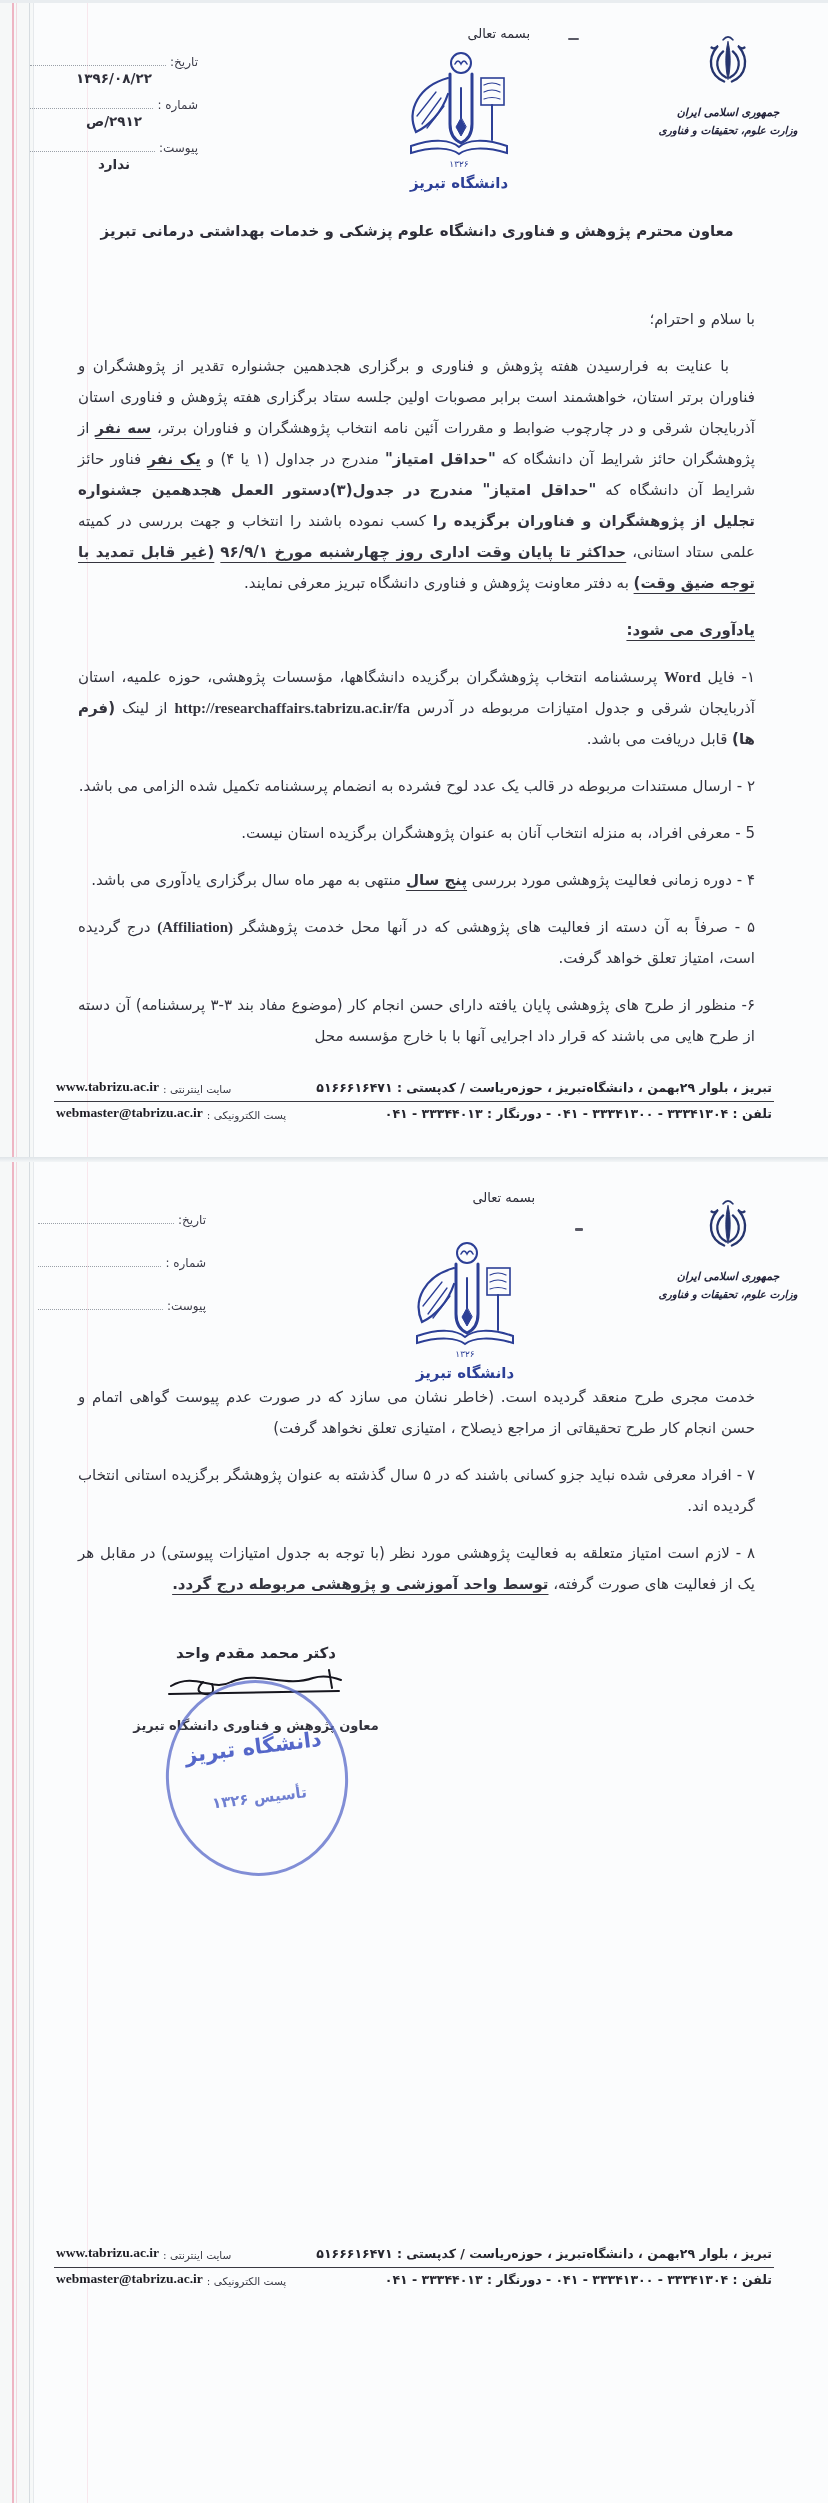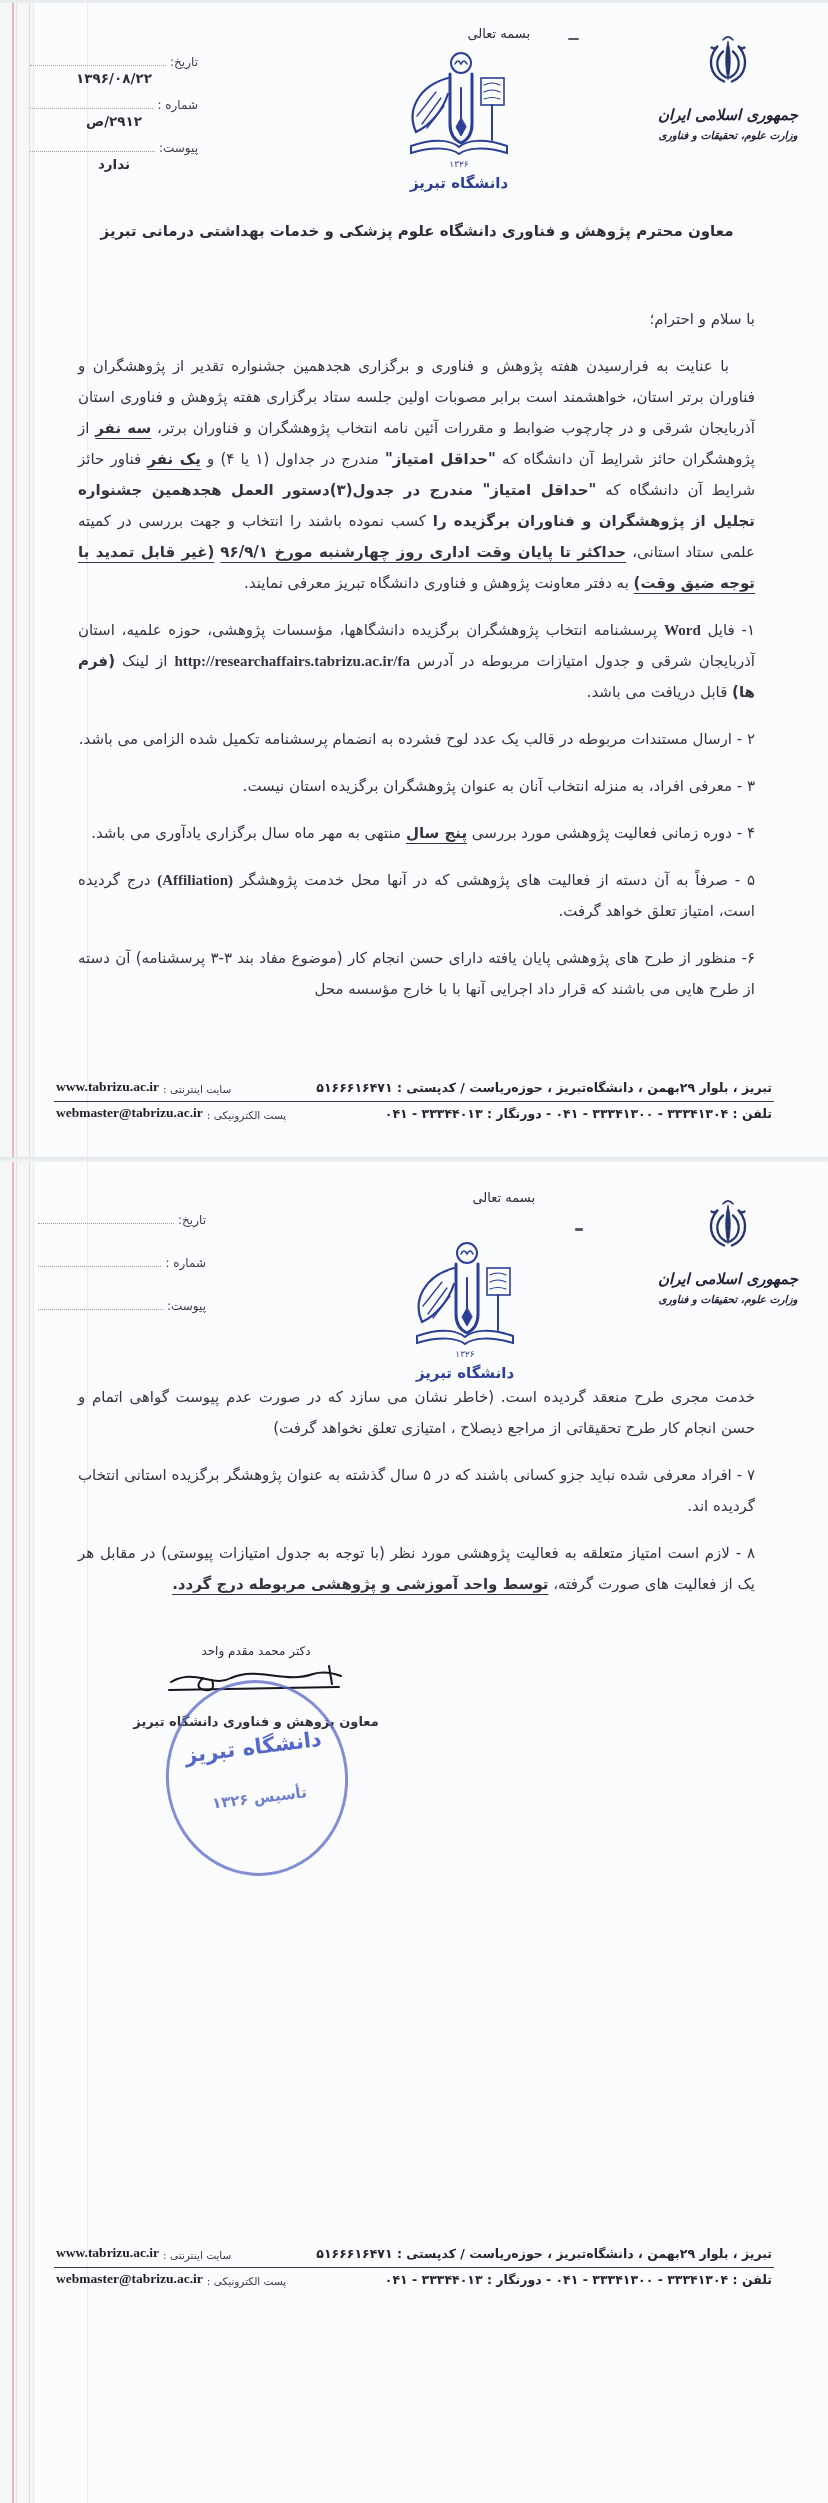--- a/index.html
+++ b/index.html
@@ -37,21 +37,21 @@
 
   .logo-block{position:absolute;width:150px;text-align:center;}
   #p1 .logo-block{top:50px;left:384px;}
   #p2 .logo-block{top:78px;left:390px;}
   .logo-caption{font-size:15px;font-weight:bold;color:#2c3f96;margin-top:-2px;letter-spacing:1px;}
   .logo-svg{display:block;margin:0 auto;}
 
   .gov-block{position:absolute;width:160px;text-align:center;}
   #p1 .gov-block{top:34px;left:648px;}
   #p2 .gov-block{top:36px;left:648px;}
-  .gov-line1{font-size:15px;font-weight:bold;color:#23233a;margin-top:6px;font-style:italic;}
+  .gov-line1{font-size:11px;font-weight:bold;color:#23233a;margin-top:6px;font-style:italic;}
   .gov-line2{font-size:10.5px;font-weight:bold;color:#23233a;margin-top:5px;font-style:italic;}
 
   .recipient{position:absolute;top:222px;left:62px;right:56px;direction:rtl;text-align:center;
              font-size:15px;font-weight:bold;color:#2e2e38;}
 
   
   .body{position:absolute;right:57px;left:62px;direction:rtl;font-size:15px;line-height:31px;
         text-align:justify;color:#34343e;}
   #p1 .body{top:288px;}
   #p2 .body{top:204px;}
@@ -59,21 +59,21 @@
   .salutation{margin-bottom:6px !important;}
   .para.main{text-indent:26px;}
   .heading{font-weight:bold;text-decoration:underline;text-underline-offset:5px;margin-top:7px !important;}
   .item{margin-top:5px !important;}
   .b{font-weight:bold;}
   .u{text-decoration:underline;text-underline-offset:5px;text-decoration-thickness:1px;}
   .latin{font-family:"Liberation Serif","DejaVu Serif",serif;font-weight:bold;}
 
   
   .sig-block{position:absolute;top:482px;left:106px;width:300px;text-align:center;direction:rtl;}
-  .sig-name{font-size:12px;font-weight:normal;color:#2c2c36;}
+  .sig-name{font-size:15px;font-weight:bold;color:#2c2c36;}
   .sig-title{font-size:13px;font-weight:bold;color:#32323c;margin-top:20px;}
   .sig-svg{display:block;margin:2px auto -4px auto;}
   .stamp{position:absolute;top:518px;left:166px;width:176px;height:190px;
          border:3px solid rgba(88,106,200,.75);border-radius:50%;transform:rotate(-7deg);
          display:flex;flex-direction:column;align-items:center;direction:rtl;}
   .stamp-line1{margin-top:52px;font-size:21px;font-weight:bold;color:rgba(67,86,195,.9);letter-spacing:1px;}
   .stamp-line2{margin-top:30px;font-size:15px;font-weight:bold;color:rgba(86,104,201,.85);}
 
   
   .footer{position:absolute;left:54px;right:54px;direction:rtl;}
@@ -153,23 +153,24 @@
       </svg>
       <div class="gov-line1">جمهوری اسلامی ایران</div>
       <div class="gov-line2">وزارت علوم، تحقیقات و فناوری</div>
     </div>
 
     <div class="recipient">معاون محترم پژوهش و فناوری دانشگاه علوم پزشکی و خدمات بهداشتی درمانی تبریز</div>
 
     <div class="body">
       <p class="salutation">با سلام و احترام؛</p>
       <p class="para main"><span>با عنایت به فرارسیدن هفته پژوهش و فناوری و برگزاری هجدهمین جشنواره تقدیر از پژوهشگران و فناوران برتر استان، خواهشمند است برابر مصوبات اولین جلسه ستاد برگزاری هفته پژوهش و فناوری استان آذربایجان شرقی و در چارچوب ضوابط و مقررات آئین نامه انتخاب پژوهشگران و فناوران برتر، </span><span class="b u">سه نفر</span><span> از پژوهشگران حائز شرایط آن دانشگاه که </span><span class="b">"حداقل امتیاز"</span><span> مندرج در جداول (۱ یا ۴) و </span><span class="b u">یک نفر</span><span> فناور حائز شرایط آن دانشگاه که </span><span class="b">"حداقل امتیاز"</span><span class="b"> مندرج در جدول(۳)دستور العمل هجدهمین جشنواره تجلیل از پژوهشگران و فناوران برگزیده را</span><span> کسب نموده باشند را انتخاب و جهت بررسی در کمیته علمی ستاد استانی، </span><span class="b u">حداکثر تا پایان وقت اداری روز چهارشنبه مورخ ۹۶/۹/۱</span><span> </span><span class="b u">(غیر قابل تمدید با توجه ضیق وقت)</span><span> به دفتر معاونت پژوهش و فناوری دانشگاه تبریز معرفی نمایند.</span></p>
+      <p class="heading">یادآوری می شود:</p>
       <p class="para item"><span>۱- فایل </span><span class="latin">Word</span><span> پرسشنامه انتخاب پژوهشگران برگزیده دانشگاهها، مؤسسات پژوهشی، حوزه علمیه، استان آذربایجان شرقی و جدول امتیازات مربوطه در آدرس </span><span class="latin">http://researchaffairs.tabrizu.ac.ir/fa</span><span> از لینک </span><span class="b">(فرم ها)</span><span> قابل دریافت می باشد.</span></p>
       <p class="para item"><span>۲ - ارسال مستندات مربوطه در قالب یک عدد لوح فشرده به انضمام پرسشنامه تکمیل شده الزامی می باشد.</span></p>
-      <p class="para item"><span>۳ - معرفی افراد، به منزله انتخاب آنان به عنوان پژوهشگران برگزیده استان نیست.</span></p>
+      <p class="para item"><span>5 - معرفی افراد، به منزله انتخاب آنان به عنوان پژوهشگران برگزیده استان نیست.</span></p>
       <p class="para item"><span>۴ - دوره زمانی فعالیت پژوهشی مورد بررسی </span><span class="b u">پنج سال</span><span> منتهی به مهر ماه سال برگزاری یادآوری می باشد.</span></p>
       <p class="para item"><span>۵ - صرفاً به آن دسته از فعالیت های پژوهشی که در آنها محل خدمت پژوهشگر </span><span class="latin">(Affiliation)</span><span> درج گردیده است، امتیاز تعلق خواهد گرفت.</span></p>
       <p class="para item"><span>۶- منظور از طرح های پژوهشی پایان یافته دارای حسن انجام کار (موضوع مفاد بند ۳-۳ پرسشنامه) آن دسته از طرح هایی می باشند که قرار داد اجرایی آنها با  با خارج مؤسسه محل</span></p>
     </div>
 
     <div class="footer">
       <div class="frow2 first">
         <span class="f-right">تبریز ، بلوار ۲۹بهمن ، دانشگاه‌تبریز ، حوزه‌ریاست / کدپستی : ۵۱۶۶۶۱۶۴۷۱</span>
         <span class="f-left">
           <span class="f-label">سایت اینترنتی :</span>

